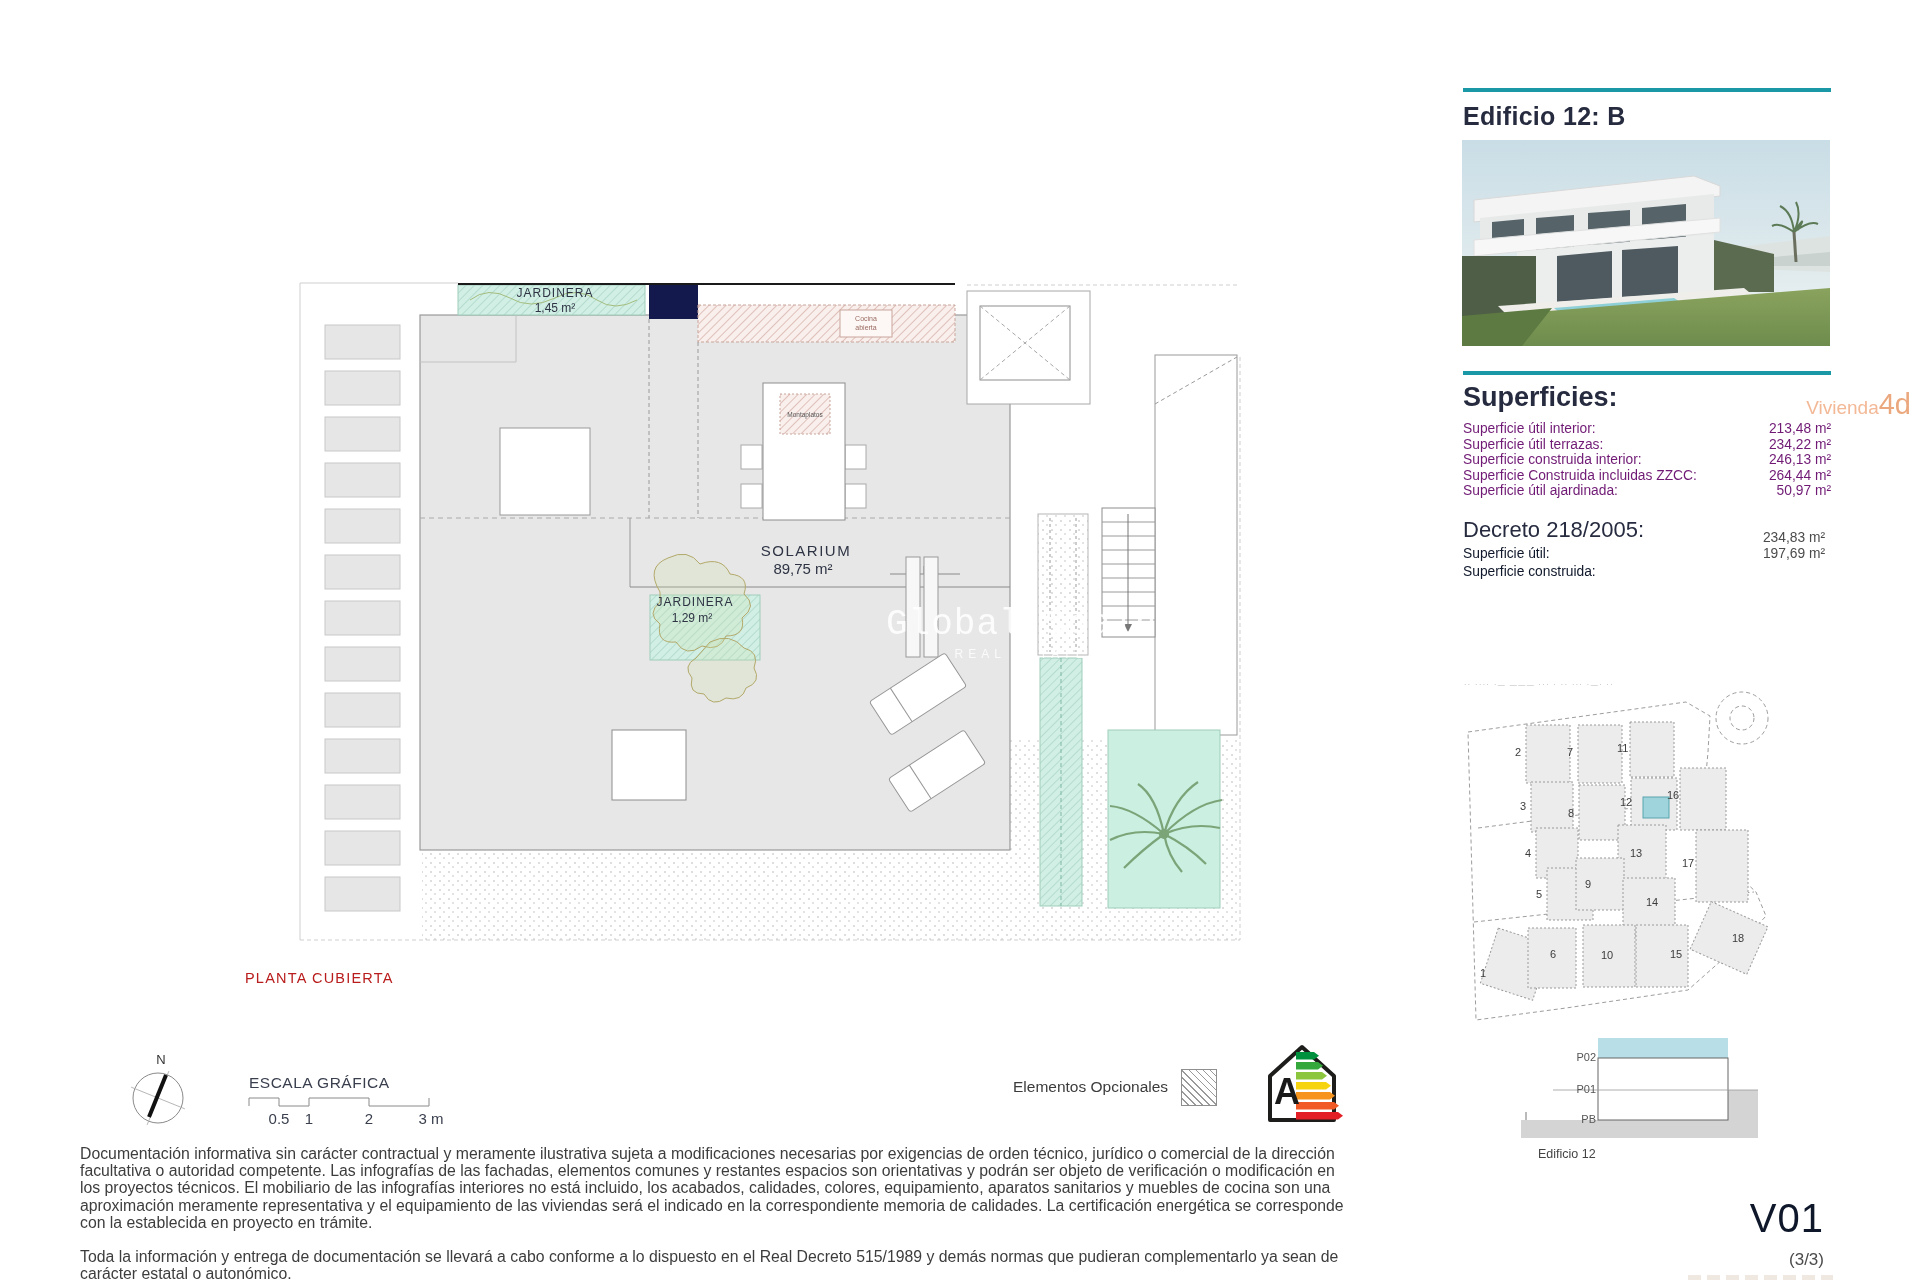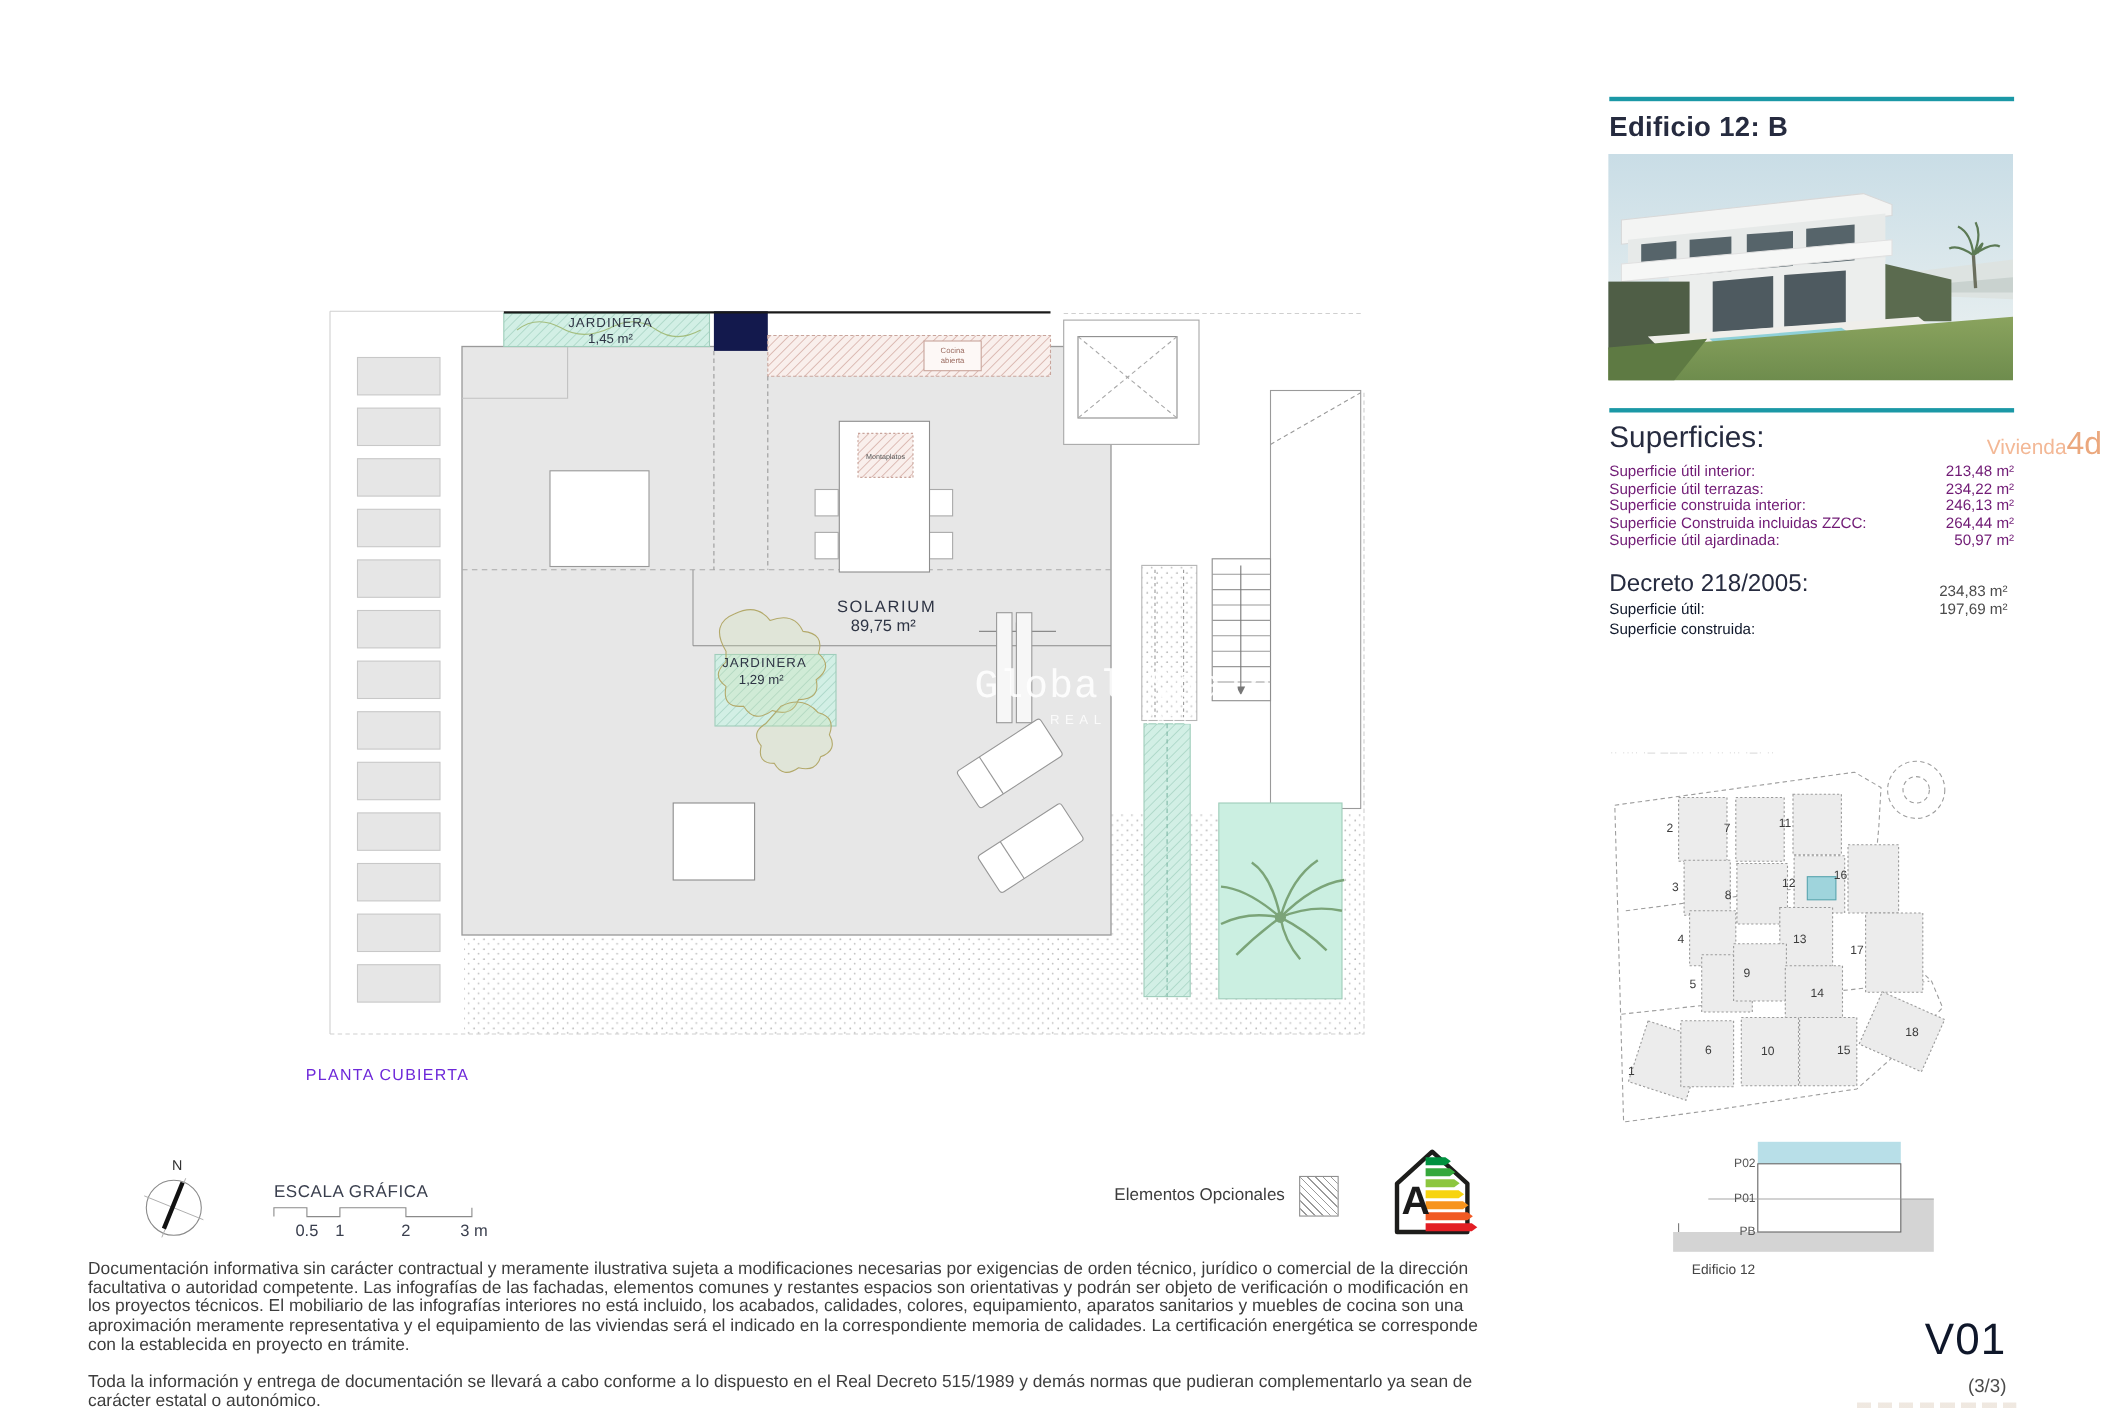--- a/index.html
+++ b/index.html
@@ -2,36 +2,36 @@
 <html><head>
 <meta charset="utf-8">
 <style>
   html,body{margin:0;padding:0;background:#fff;}
   .page{position:relative;width:1920px;height:1280px;background:#fff;overflow:hidden;
         font-family:"Liberation Sans",sans-serif;color:#333;}
   .abs{position:absolute;}
   
   .rule{position:absolute;left:1463px;width:368px;height:4px;background:#1b98a6;}
   .bldg-title{position:absolute;left:1463px;top:102px;font-size:25px;font-weight:700;color:#262b3f;letter-spacing:.3px;}
-  .sup-head{position:absolute;left:1463px;top:382px;font-size:27px;font-weight:400;color:#262b3f;}
+  .sup-head{position:absolute;left:1463px;top:382px;font-size:27px;font-weight:700;color:#262b3f;}
   .viv{position:absolute;left:1690px;top:388px;width:221px;text-align:right;white-space:nowrap;}
   .viv .v1{font-size:19px;color:#f3b896;}
   .viv .v2{font-size:29px;color:#eba87e;font-weight:500;}
   .sup-rows{position:absolute;left:1463px;top:421px;width:368px;font-size:13.8px;color:#701a75;}
   .sup-rows .row{display:flex;justify-content:space-between;line-height:15.6px;}
   .dec-head{position:absolute;left:1463px;top:517px;font-size:22px;font-weight:500;color:#262b3f;}
   .dec-vals{position:absolute;left:1463px;top:530px;width:362px;text-align:right;font-size:13.8px;color:#4b4b4b;line-height:16px;}
   .dec-labels{position:absolute;left:1463px;top:545px;font-size:13.8px;color:#0f172a;line-height:17.5px;}
   .map-caption{position:absolute;left:1464px;top:681px;font-size:7px;color:#b9b9b9;letter-spacing:1.5px;}
   .v01{position:absolute;left:1724px;top:1196px;width:100px;text-align:right;font-size:40px;color:#0f172a;letter-spacing:1px;}
   .p33{position:absolute;left:1724px;top:1250px;width:100px;text-align:right;font-size:17px;color:#4b4b4b;}
   .cutline{position:absolute;left:1688px;top:1275px;width:145px;height:5px;opacity:.55;
            background:repeating-linear-gradient(90deg,#e3d6c8 0 13px,transparent 13px 19px);}
   
-  .plan-title{position:absolute;left:245px;top:970px;font-size:14.5px;letter-spacing:1.2px;color:#6d28d9;margin-left:33px;}
+  .plan-title{position:absolute;left:245px;top:970px;font-size:14.5px;letter-spacing:1.2px;color:#b91c1c;}
   .watermark{position:absolute;left:886px;top:604px;text-align:center;pointer-events:none;}
   .watermark .w1{font-family:Liberation Mono, monospace;font-size:36px;color:rgba(255,255,255,.88);letter-spacing:1px;}
   .watermark .w2{font-size:12px;letter-spacing:5px;color:rgba(255,255,255,.82);margin-top:2px;}
   .opc-label{position:absolute;left:1013px;top:1078px;font-size:15.5px;color:#3c3c3c;}
   .opc-swatch{position:absolute;left:1181px;top:1069px;width:34px;height:35px;border:1px solid #8f8f8f;
               background:repeating-linear-gradient(45deg,#fff 0 4px,#9a9a9a 4px 5px);}
   .disc{position:absolute;left:80px;width:1274px;font-size:15.8px;line-height:17.3px;color:#3d3d3d;}
   svg text{font-family:"Liberation Sans",sans-serif;}
 </style>
 </head>

